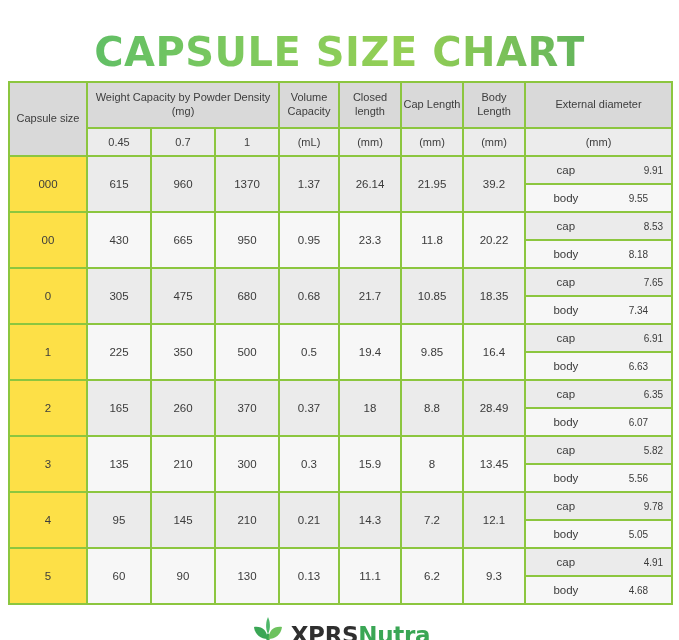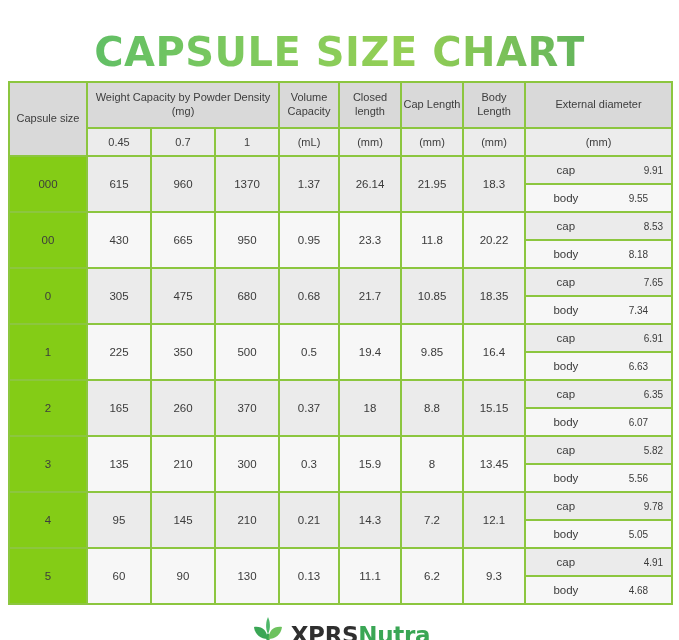--- a/index.html
+++ b/index.html
@@ -64,21 +64,21 @@
     line-height: 1.25;
     padding: 2px 3px;
   }
   .subhdr {
     background: #ececec;
     font-size: 11px;
     color: #3d3d3d;
     height: 26px;
   }
   .rowlabel {
-    background: #84cc16;
+    background: #fde047;
     font-weight: bold;
     font-size: 12px;
     color: #3d3d3d;
   }
   .cell {
     height: 26px;
     font-size: 11.5px;
   }
   .shade-a { background: #ebebeb; gap: 15px; }
   .shade-b { background: #f7f7f7; }
@@ -189,21 +189,21 @@
       <tbody>
 
         <tr>
           <td class="cell rowlabel">000</td>
           <td class="cell shade-a">615</td>
           <td class="cell shade-a">960</td>
           <td class="cell shade-a">1370</td>
           <td class="cell shade-a">1.37</td>
           <td class="cell shade-a">26.14</td>
           <td class="cell shade-a">21.95</td>
-          <td class="cell shade-a">18.3</td>
+          <td class="cell shade-a">39.2</td>
           <td class="ext-cell">
             <div class="ext-sub">
               <div class="ext-row first shade-a">
                 <span class="ext-key">cap</span>
                 <span class="ext-val">9.91</span>
               </div>
               <div class="ext-row shade-b">
                 <span class="ext-key">body</span>
                 <span class="ext-val">9.55</span>
               </div>
@@ -281,21 +281,21 @@
         </tr>
 
         <tr>
           <td class="cell rowlabel">2</td>
           <td class="cell shade-a">165</td>
           <td class="cell shade-a">260</td>
           <td class="cell shade-a">370</td>
           <td class="cell shade-a">0.37</td>
           <td class="cell shade-a">18</td>
           <td class="cell shade-a">8.8</td>
-          <td class="cell shade-a">15.15</td>
+          <td class="cell shade-a">28.49</td>
           <td class="ext-cell">
             <div class="ext-sub">
               <div class="ext-row first shade-a">
                 <span class="ext-key">cap</span>
                 <span class="ext-val">6.35</span>
               </div>
               <div class="ext-row shade-b">
                 <span class="ext-key">body</span>
                 <span class="ext-val">6.07</span>
               </div>

